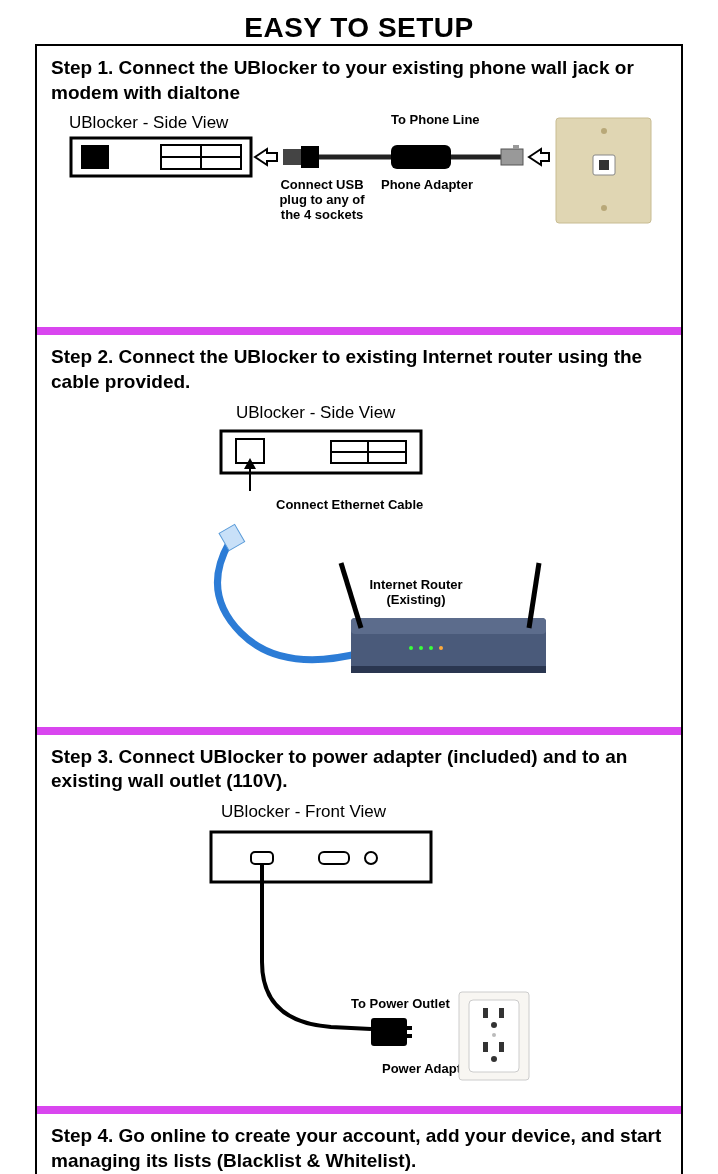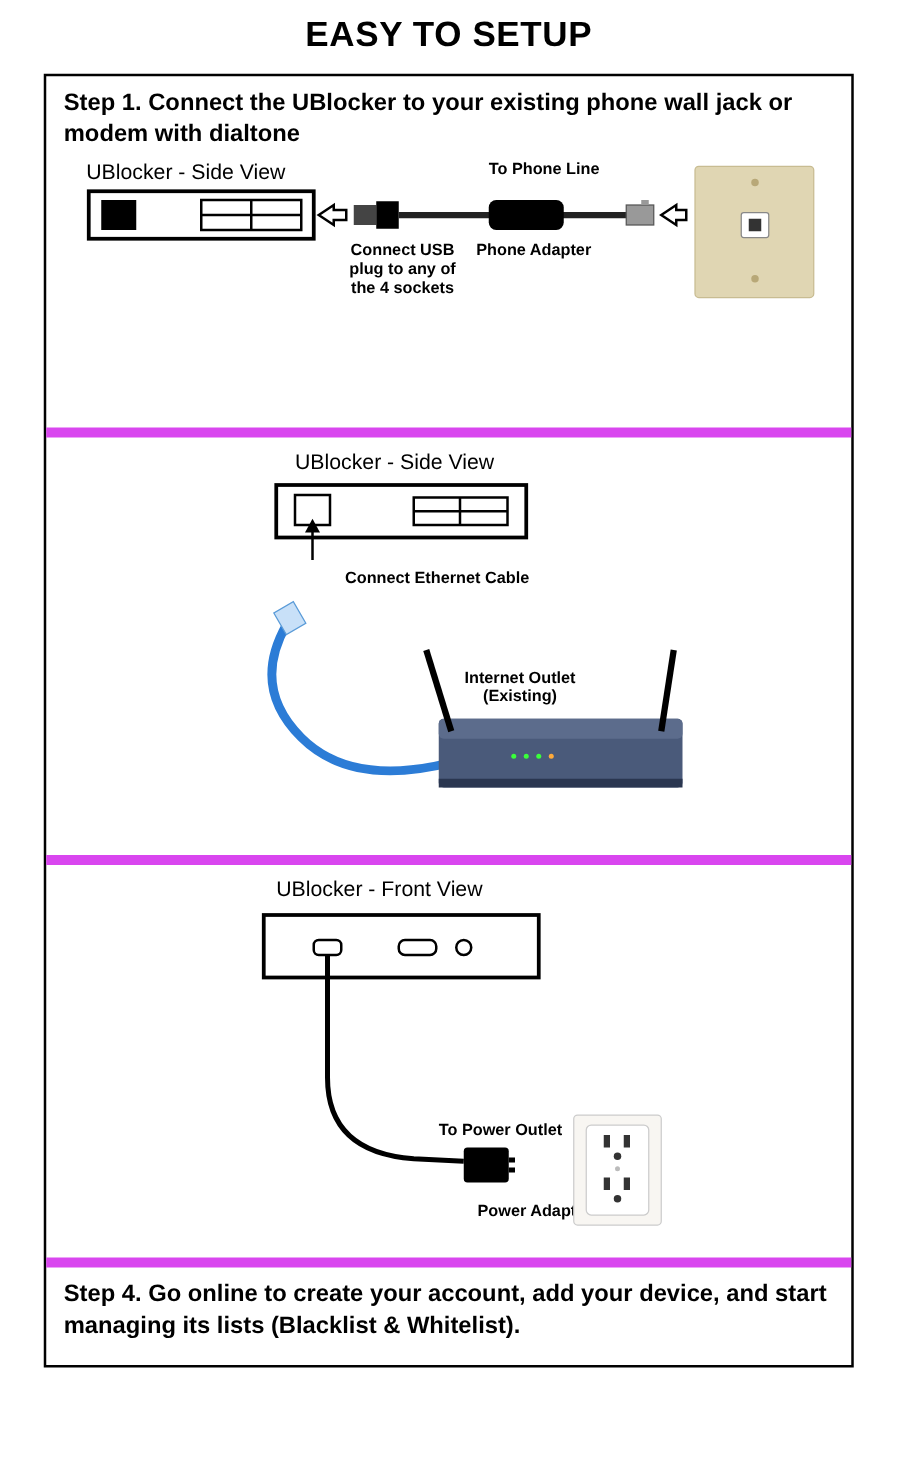--- a/index.html
+++ b/index.html
@@ -1,18 +1,18 @@
 <!DOCTYPE html>
 <html><head>
 <meta charset="utf-8">
 <style>
   * { box-sizing: border-box; margin: 0; padding: 0; }
   body { width: 718px; background: #fff; font-family: Arial, Helvetica, sans-serif; color: #000; }
   .wrap { width: 718px; padding: 0 35px 20px 35px; }
-  .main-title { font-family: "Arial Black", Arial, sans-serif; font-weight: 900; font-size: 28px; text-align: center; padding: 12px 0 15px 0; letter-spacing: 0.5px; }
+  .main-title { font-family: "Arial Black", Arial, sans-serif; font-weight: 900; font-size: 28px; text-align: center; padding: 12px 0 0 0; letter-spacing: 0.5px; }
   .steps { border: 2px solid #000; }
   .step { border-bottom: 8px solid #d946ef; padding: 10px 14px 14px 14px; }
   .step:last-child { border-bottom: none; }
   .step-text { font-weight: 700; font-size: 19px; line-height: 1.3; margin-bottom: 8px; }
   .diagram { position: relative; }
   .sub-title { font-family: "Arial Black", Arial, sans-serif; font-weight: 400; font-size: 17px; }
   .label { font-family: "Arial Narrow", Arial, sans-serif; font-weight: 700; font-size: 13px; line-height: 1.15; }
   
   .d1 { height: 200px; }
   .d1 .subt { position: absolute; left: 18px; top: 0; }
@@ -73,24 +73,25 @@
           <rect x="505" y="5" width="95" height="105" rx="3" fill="#e0d6b3" stroke="#c8bc92"></rect>
           <rect x="542" y="42" width="22" height="20" rx="2" fill="#fff" stroke="#888"></rect>
           <rect x="548" y="47" width="10" height="10" fill="#333"></rect>
           <circle cx="553" cy="18" r="3" fill="#b8a878"></circle>
           <circle cx="553" cy="95" r="3" fill="#b8a878"></circle>
         </svg>
       </div>
     </div>
 
     <div class="step">
+      <div class="step-text">Step 2. Connect the UBlocker to existing Internet router using the cable provided.</div>
       <div class="diagram d2">
         <div class="sub-title subt">UBlocker - Side View</div>
         <div class="label eth-lbl">Connect Ethernet Cable</div>
-        <div class="label rtr-lbl">Internet Outlet (Existing)</div>
+        <div class="label rtr-lbl">Internet Router (Existing)</div>
 
         <svg width="620" height="310" style="position:absolute;left:0;top:0;">
 
           <rect x="170" y="28" width="200" height="42" fill="#fff" stroke="#000" stroke-width="3"></rect>
           <rect x="185" y="36" width="28" height="24" fill="#fff" stroke="#000" stroke-width="2"></rect>
           <rect x="280" y="38" width="75" height="22" fill="#fff" stroke="#000" stroke-width="2"></rect>
           <line x1="317" y1="38" x2="317" y2="60" stroke="#000" stroke-width="2"></line>
           <line x1="280" y1="49" x2="355" y2="49" stroke="#000" stroke-width="2"></line>
 
           <line x1="199" y1="58" x2="199" y2="88" stroke="#000" stroke-width="2"></line>
@@ -112,20 +113,21 @@
             <circle cx="390" cy="245" r="2" fill="#ffaa3a"></circle>
 
             <line x1="290" y1="160" x2="310" y2="225" stroke="#000" stroke-width="5"></line>
             <line x1="488" y1="160" x2="478" y2="225" stroke="#000" stroke-width="5"></line>
           </g>
         </svg>
       </div>
     </div>
 
     <div class="step">
+      <div class="step-text">Step 3. Connect UBlocker to power adapter (included) and to an existing wall outlet (110V).</div>
       <div class="diagram d3">
         <div class="sub-title subt">UBlocker - Front View</div>
         <div class="label pwr-lbl">To Power Outlet</div>
         <div class="label adp-lbl">Power Adapter</div>
 
         <svg width="620" height="290" style="position:absolute;left:0;top:0;">
 
           <rect x="160" y="30" width="220" height="50" fill="#fff" stroke="#000" stroke-width="3"></rect>
           <rect x="200" y="50" width="22" height="12" rx="4" fill="#fff" stroke="#000" stroke-width="2"></rect>
           <rect x="268" y="50" width="30" height="12" rx="5" fill="#fff" stroke="#000" stroke-width="2"></rect>

